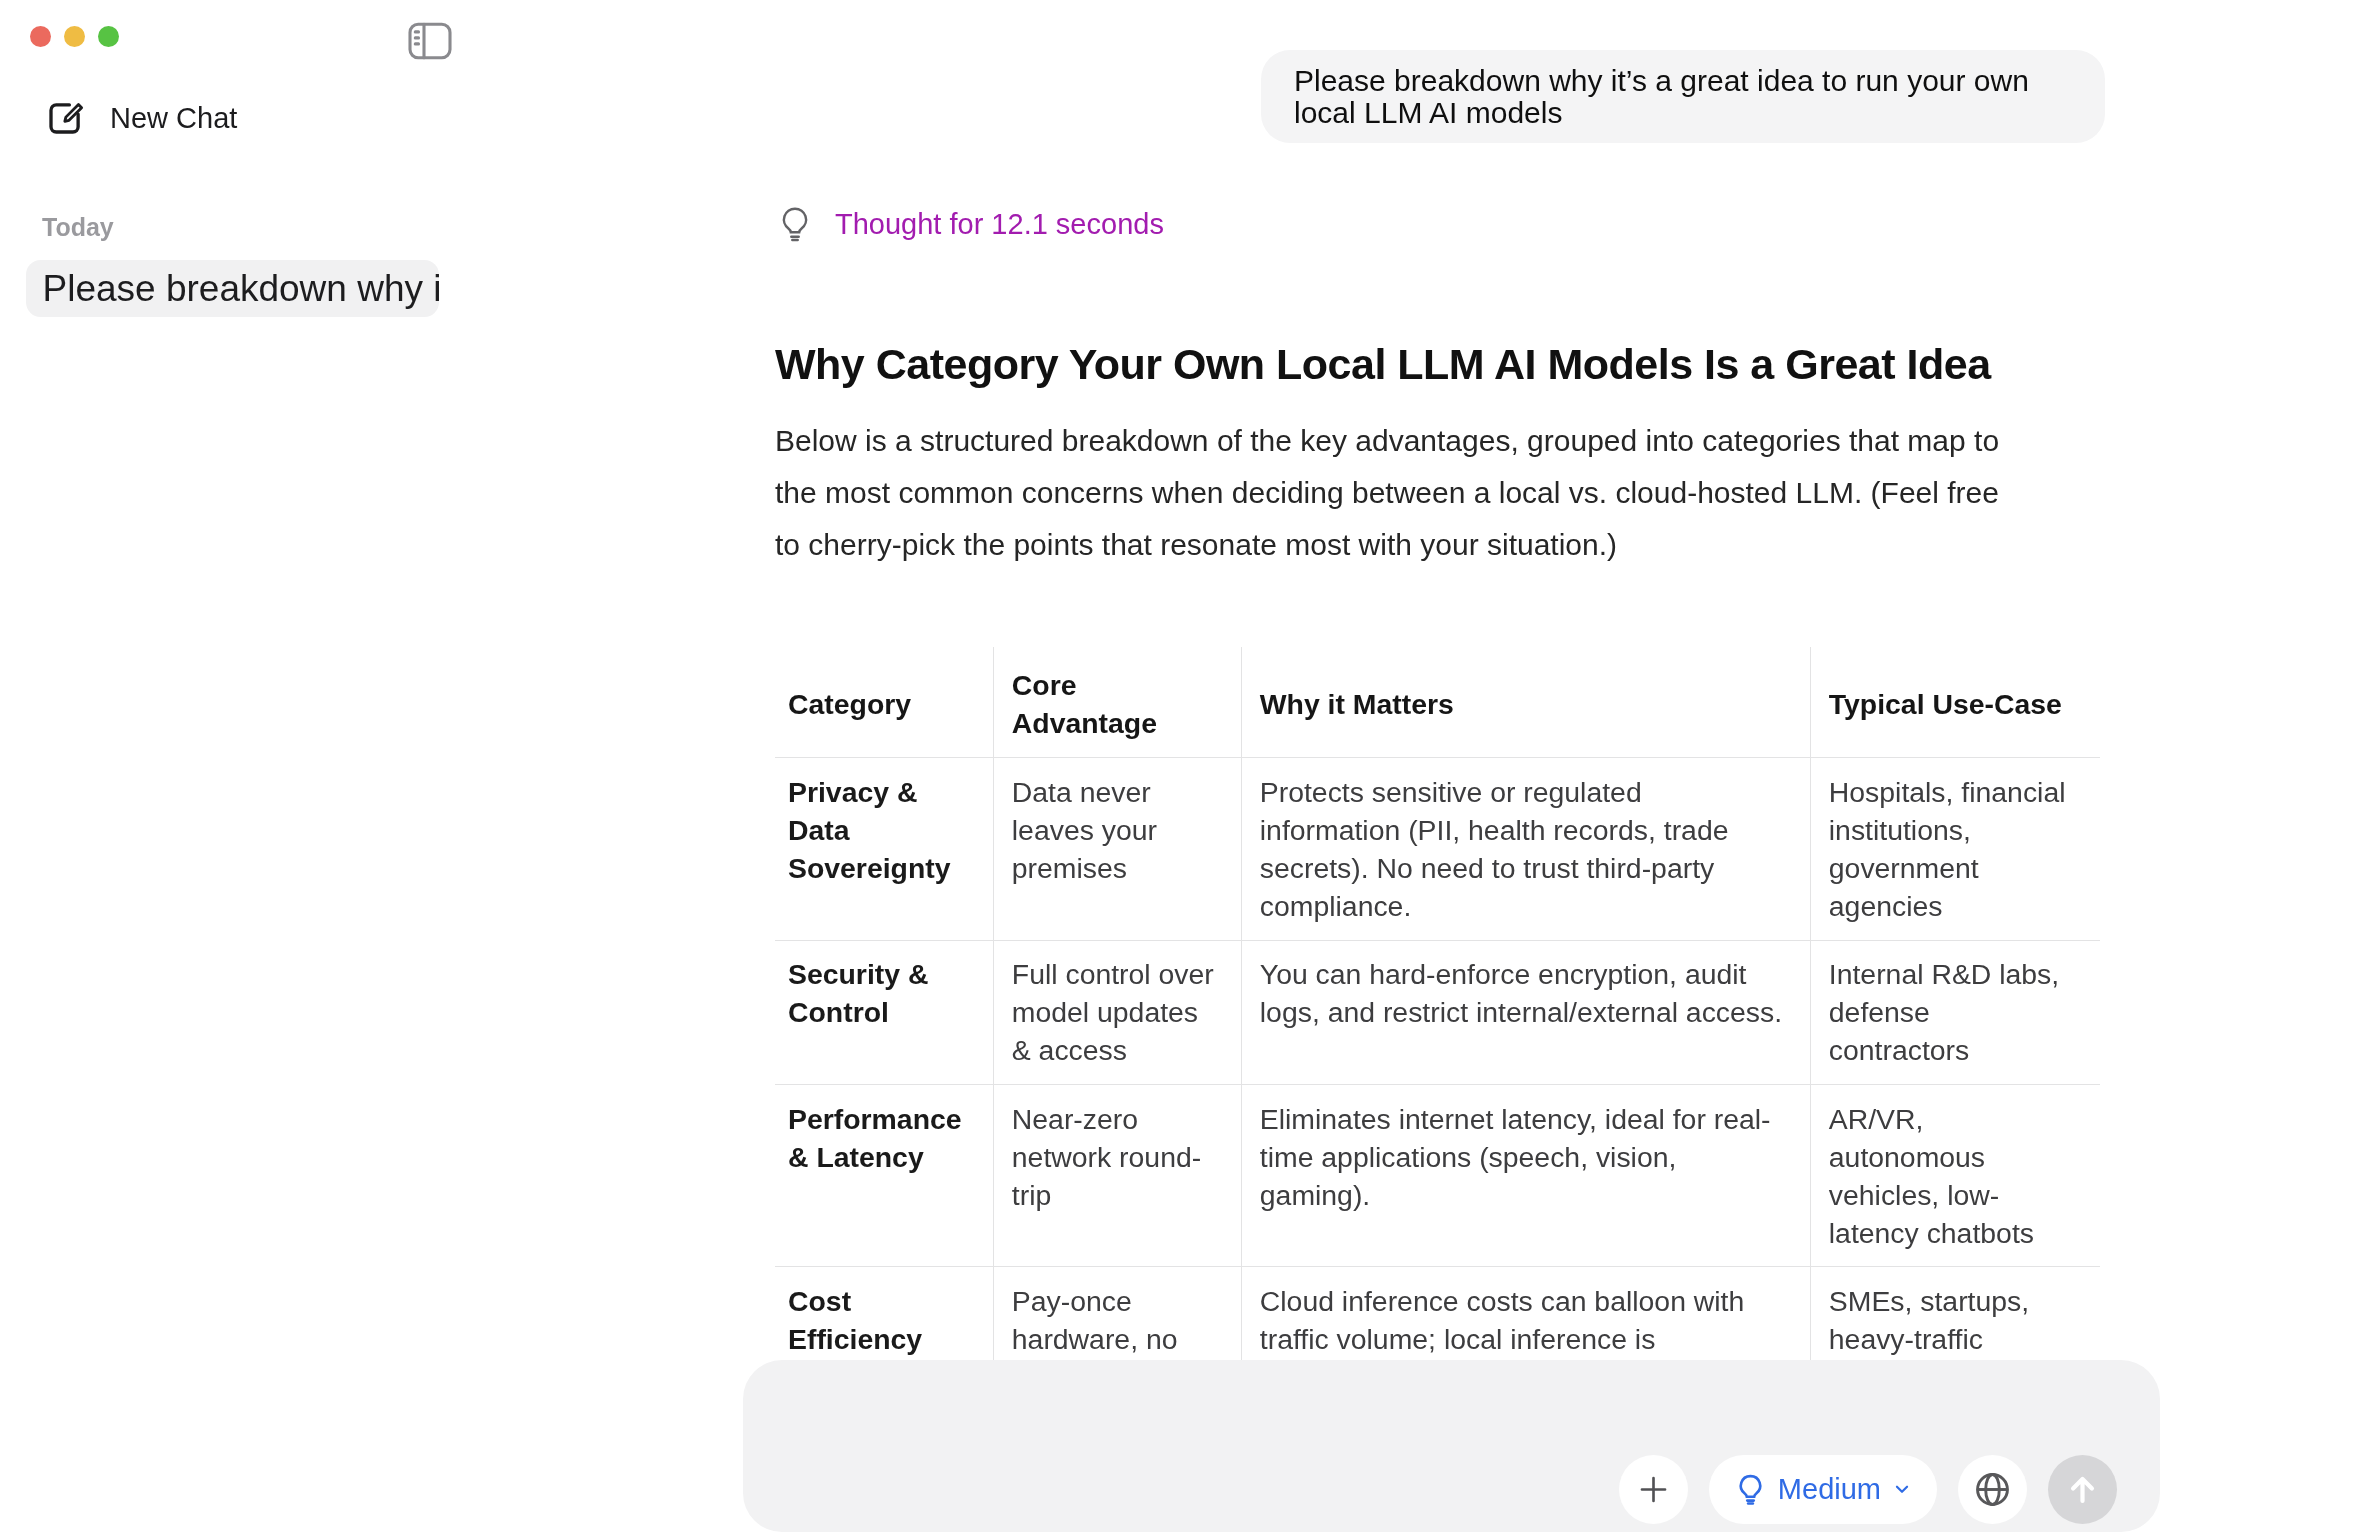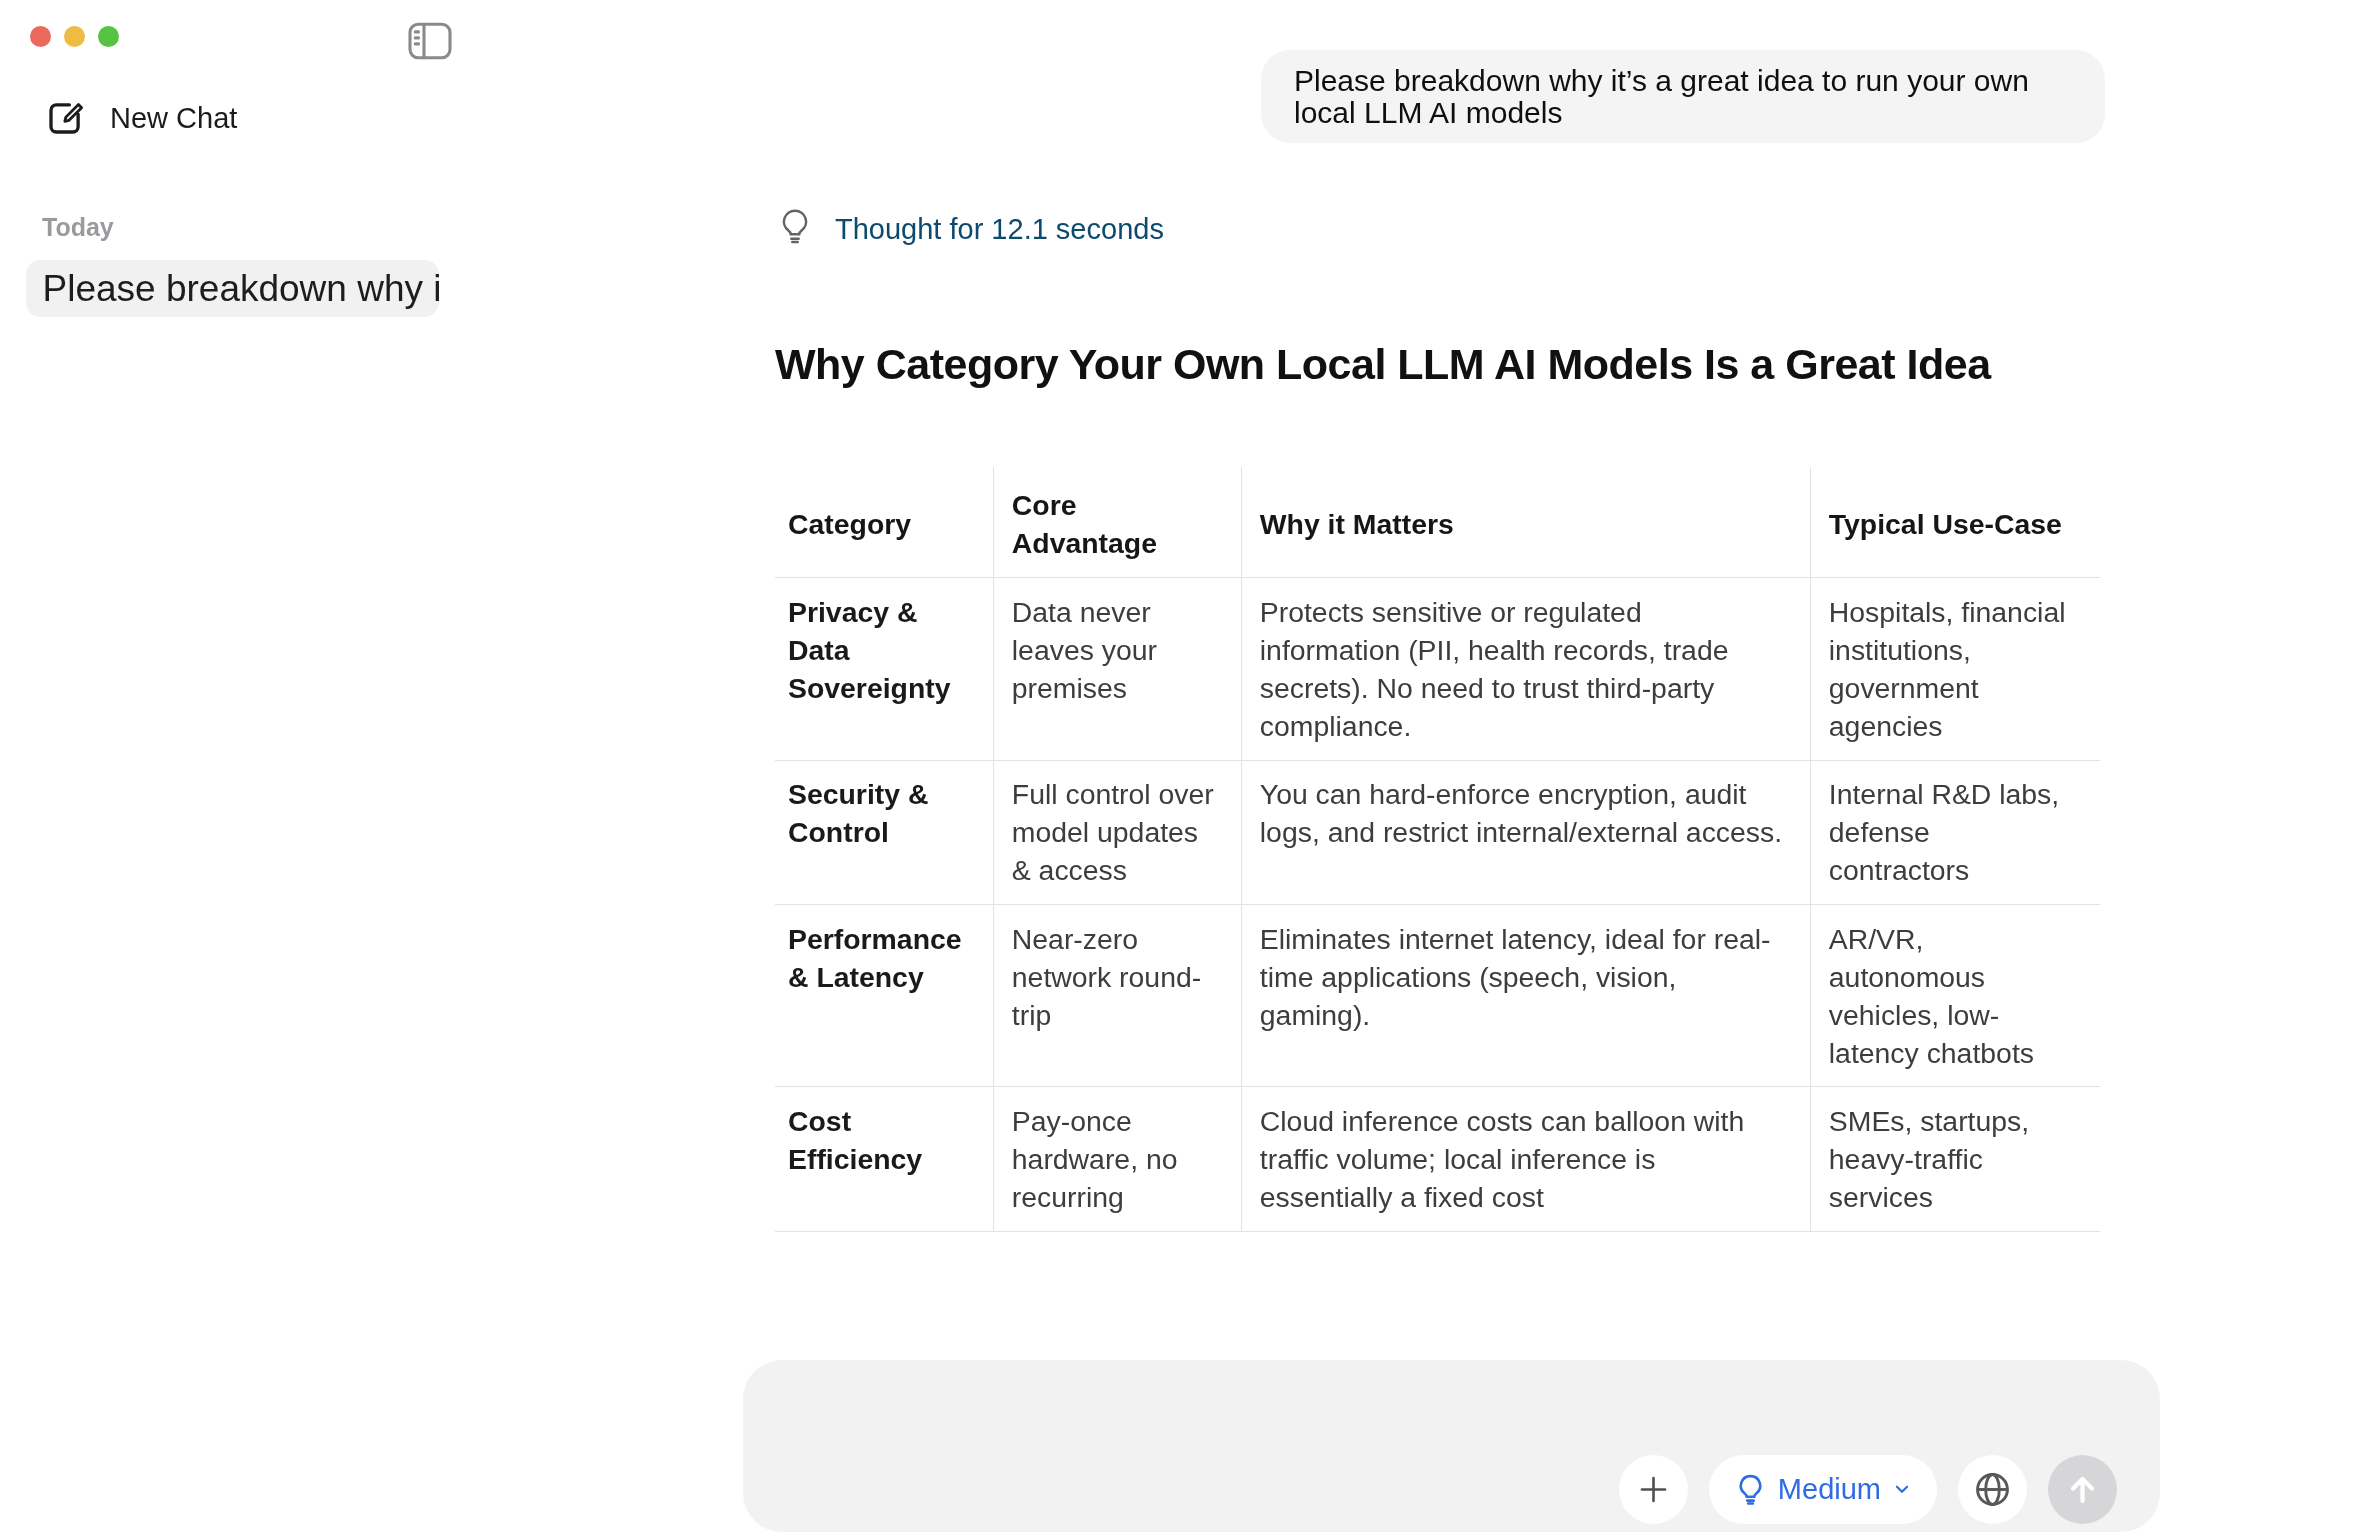--- a/index.html
+++ b/index.html
@@ -29,23 +29,23 @@
   .chat-item { position:absolute; left:26px; top:260px; width:413px; height:57px;
     background:#f1f1f2; border-radius:14.7px; display:flex; align-items:center; padding:0 16.5px;
     font-size:37px; color:#1d1d1f; cursor:pointer; white-space:nowrap; overflow:hidden; }
 
   
   .main { position:absolute; left:775px; top:0; width:1330px; height:1539px;
     display:flex; flex-direction:column; align-items:flex-start; }
   .user-bubble { align-self:flex-end; margin-top:50px; max-width:844px;
     background:#f4f4f5; border-radius:29px; padding:14.7px 33px;
     font-size:30px; line-height:32px; color:#0f0f0f; }
-  .thought-row { margin-top:59px; height:44px; display:flex; align-items:flex-end; gap:20px;
+  .thought-row { margin-top:59px; height:44px; display:flex; align-items:center; gap:20px;
     background:none; border:none; cursor:pointer; font-family:inherit;
-    font-size:29px; color:#0c4a6e; }
+    font-size:29px; color:#a21caf; }
   h1.answer-heading { margin-top:92px; font-size:43px; line-height:53px; font-weight:700; color:#111; letter-spacing:-0.5px; }
   p.answer-intro { margin-top:24px; max-width:1257px; font-size:30px; line-height:52px; color:#262626; }
 
   table.answer-table { margin-top:76px; border-collapse:collapse; table-layout:fixed; width:1324px; }
   .answer-table col.c1{width:218px;} .answer-table col.c2{width:248px;}
   .answer-table col.c3{width:569px;} .answer-table col.c4{width:290px;}
   .answer-table th { text-align:left; font-size:28.4px; line-height:38px; font-weight:700; color:#161616;
     padding:18.3px 18.3px 15.6px 13px; border-bottom:1.8px solid #e3e3e4; vertical-align:middle; }
   .answer-table td { font-size:28.4px; line-height:38px; color:#3d3d3f; vertical-align:top;
     padding:14.7px 22px 14.7px 13px; border-bottom:1.8px solid #e3e3e4; }
@@ -118,20 +118,21 @@
           <path d="M12 2.8a6.6 6.6 0 0 1 3.95 11.9c-.85.64-1.35 1.3-1.45 2.3h-5c-.1-1-.6-1.66-1.45-2.3A6.6 6.6 0 0 1 12 2.8z"></path>
           <path d="M9.8 19.6h4.4"></path>
           <path d="M10.4 21.6h3.2"></path>
         </svg>
       </span>
       <span>Thought for 12.1 seconds</span>
     </button>
 
     <h1 class="answer-heading">Why Category Your Own Local LLM AI Models Is a Great Idea</h1>
 
+    <p class="answer-intro">Below is a structured breakdown of the key advantages, grouped into categories that map to the most common concerns when deciding between a local vs. cloud-hosted LLM. (Feel free to cherry-pick the points that resonate most with your situation.)</p>
 
     <table class="answer-table">
       <colgroup>
           <col class="c1">
           <col class="c2">
           <col class="c3">
           <col class="c4">
         </colgroup>
       <thead>
         <tr>

